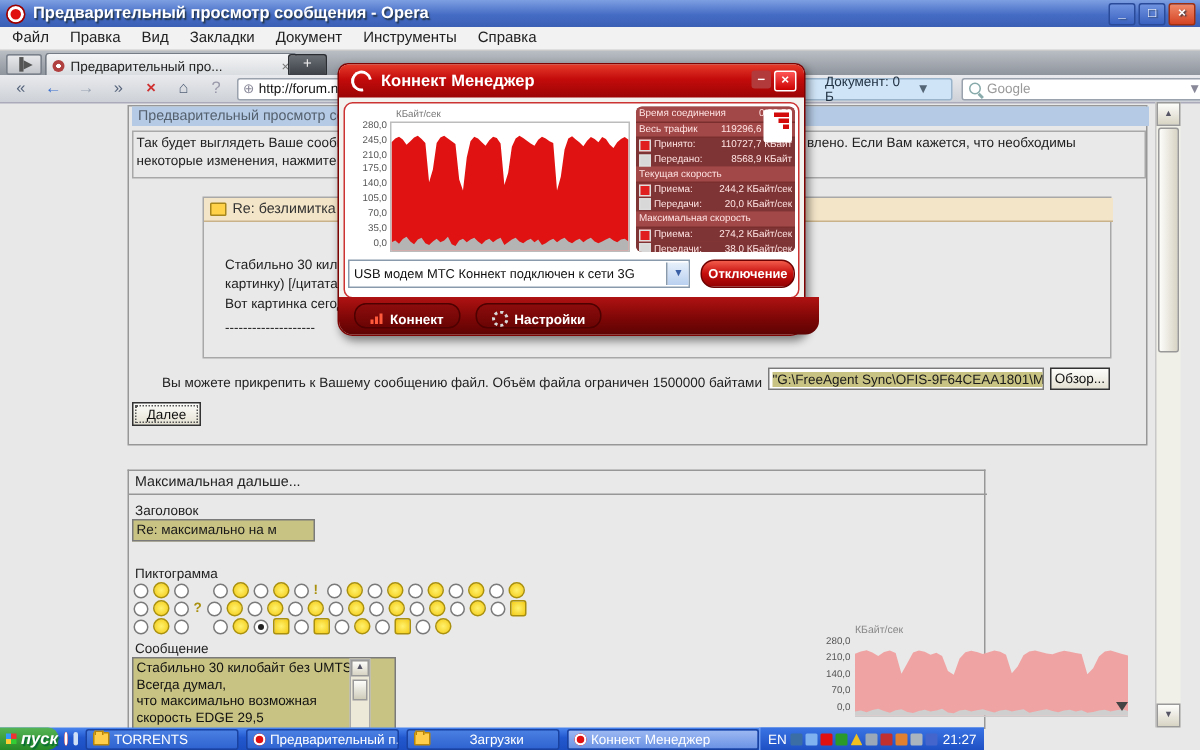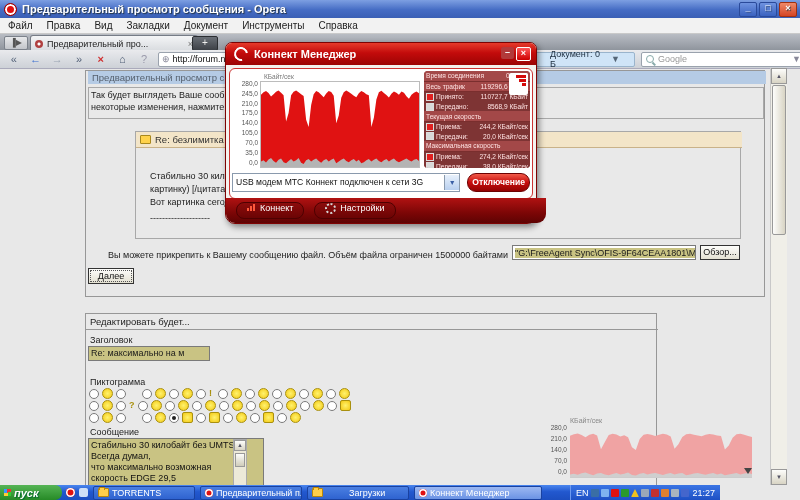--- a/index.html
+++ b/index.html
@@ -96,25 +96,25 @@
   #drow{position:absolute;left:2px;top:103px;width:298px;height:20px;display:flex;align-items:center}
   #modemdd{width:228px;height:17px;border:1px solid #8a9aad;background:#fff;display:flex;align-items:center;
     font-size:8.6px;padding-left:3px;color:#111}
   #modemdd .arr{margin-left:auto;width:14px;height:15px;background:linear-gradient(#e7f0fb,#b9d0ef);
     border-left:1px solid #8a9aad;color:#3a5fa5;font-size:7px;text-align:center;line-height:15px}
   #discbtn{margin-left:7px;width:62px;height:17px;border-radius:9px;color:#fff;font-weight:bold;font-size:8.6px;
     text-align:center;line-height:17px;background:linear-gradient(#f25b4a,#c60d0d 50%,#930202);border:1px solid #6e0101}
   #dtabs{position:absolute;left:0;top:155px;width:100%;height:25px;border-radius:0 0 9px 9px;
     background:linear-gradient(#b01212,#7c0606 60%,#5e0303);display:flex;align-items:center;gap:10px;padding-left:10px}
   .dtab{height:15px;border-radius:8px;background:linear-gradient(#8c0c0c,#6b0404);border:1px solid #4e0101;
-    color:#fff;font-weight:normal;font-size:9px;display:flex;align-items:flex-start;gap:4px;padding:0 10px}
+    color:#fff;font-weight:bold;font-size:9px;display:flex;align-items:flex-end;gap:4px;padding:0 10px}
   .bars i{display:inline-block;width:2px;background:#ff5a3c;margin-right:1px}
   .gear{width:7px;height:7px;border-radius:50%;border:2px dotted #d8d8d8}
   
-  #taskbar{left:0;top:485px;width:720px;height:15px;background:linear-gradient(#4a86ef,#2258cf 45%,#1c4ec0);
+  #taskbar{left:0;top:485px;width:656px;height:15px;background:linear-gradient(#4a86ef,#2258cf 45%,#1c4ec0);
     display:flex;align-items:center;z-index:60;color:#fff;font-size:10px}
   #startbtn{height:15px;width:58px;background:linear-gradient(#55b455,#268a26);border-radius:0 7px 7px 0;
     display:flex;align-items:center;gap:3px;padding-left:4px;font-style:italic;font-weight:bold;font-size:11px;
     text-shadow:1px 1px 1px #063}
   .winflag{width:7px;height:7px;background:conic-gradient(#e33 0 25%,#3c3 0 50%,#fc3 0 75%,#39f 0)}
   .qlico{width:9px;height:9px;border-radius:50%;margin-left:4px}
   .taskbtn{height:12px;margin-left:5px;border:1px solid #1a42a0;border-radius:2px;background:linear-gradient(#4a7fe2,#2f63d0);
     display:flex;align-items:center;gap:3px;font-size:9px;padding:0 4px;white-space:nowrap;overflow:hidden}
   .taskbtn.active{background:linear-gradient(#9cb8f2,#6b93e4);color:#fff}
   .folder{width:9px;height:7px;background:#ffce4a;border:1px solid #b8860b;border-radius:1px;position:relative;flex:0 0 auto}
@@ -182,20 +182,21 @@
       <span>Google</span>
       <span style="margin-left:auto;color:#889">▼</span>
     </span>
   </div>
 
   <div class="abs" style="left:85px;top:70px;width:678px;height:225px;border:1px solid #979797"></div>
   <div id="heading" class="abs">Предварительный просмотр сообщения</div>
 
   <div id="introbox" class="abs"></div>
   <span class="ptxt" style="left:91px;top:90px">Так будет выглядеть Ваше сообщение. Если</span>
+  <span class="ptxt" style="left:538px;top:90px">влено. Если Вам кажется, что необходимы</span>
   <span class="ptxt" style="left:91px;top:102px">некоторые изменения, нажмите кнопку "Наза</span>
 
   <div id="quotebox" class="abs"></div>
   <div id="quotehead" class="abs">
     <span class="book"></span>
     <span>Re: безлимитка на мегафоне за 19 р</span>
   </div>
   <span class="ptxt" style="left:150px;top:171px">Стабильно 30 килобайт без UMTS? Всег</span>
   <span class="ptxt" style="left:150px;top:184px">картинку) [/цитата/</span>
   <span class="ptxt" style="left:150px;top:197px">Вот картинка сегодняшнего дня - район</span>
@@ -204,21 +205,21 @@
   <div class="abs" style="left:108px;top:245px;width:670px;display:flex;align-items:flex-end">
     <span class="ptxt" style="position:static">Вы можете прикрепить к Вашему сообщению файл. Объём файла ограничен 1500000 байтами</span>
     <span class="filein" style="width:178px">
       <span class="sel">"G:\FreeAgent Sync\OFIS-9F64CEAA1801\My Document</span>
     </span>
     <span class="btn" style="width:38px;height:13px;line-height:13px">Обзор...</span>
   </div>
   <div class="btn abs" style="left:88px;top:268px;width:44px;height:14px;line-height:14px;outline:1px dotted #555;outline-offset:-3px">Далее</div>
 
   <div id="fs2" class="abs"></div>
-  <div id="legend2" class="abs">Редактировать будет...</div>
+  <div id="legend2" class="abs">Максимальная дальше...</div>
 
   <span class="lbl" style="left:90px;top:335px">Заголовок</span>
   <div class="oliveinput abs" style="left:88px;top:346px;width:116px;height:13px">Re: максимально на м</div>
 
   <span class="lbl" style="left:90px;top:377px">Пиктограмма</span>
   <div id="smileys">
       <div class="smrow" style="left: 89px; top: 388px;">
         <span class="radio"></span>
         <span class="smiley"></span>
         <span class="radio"></span>

